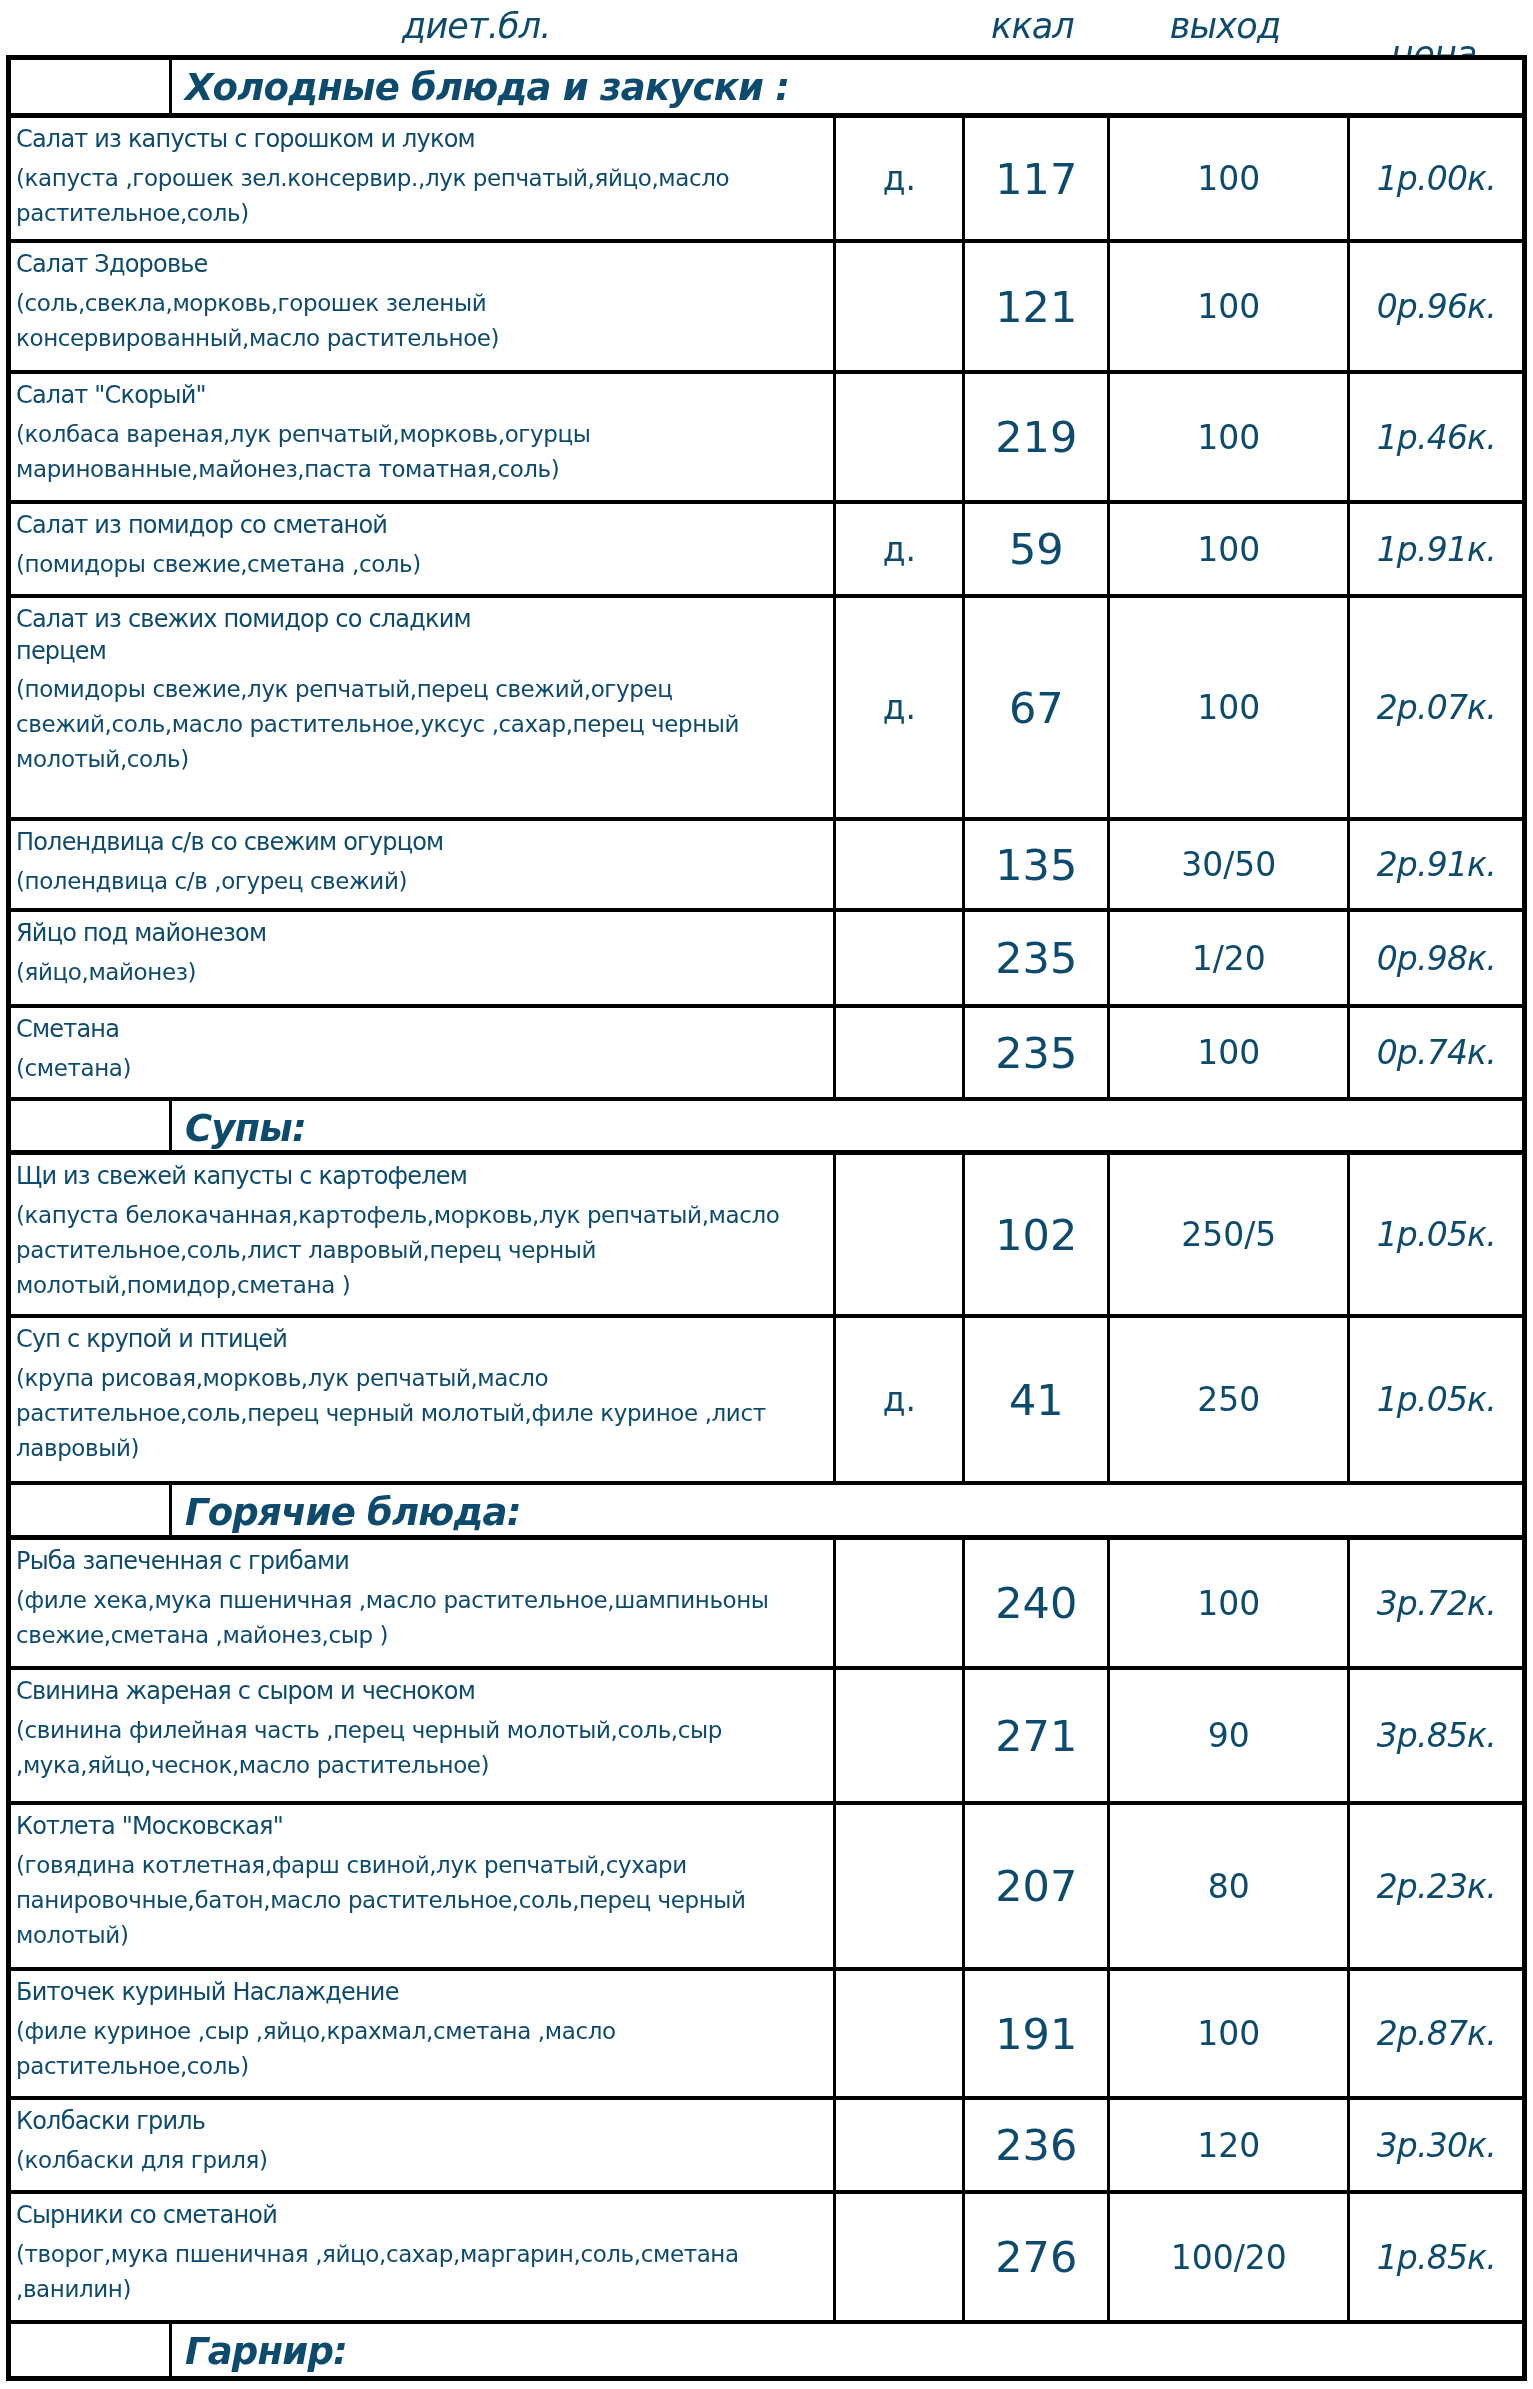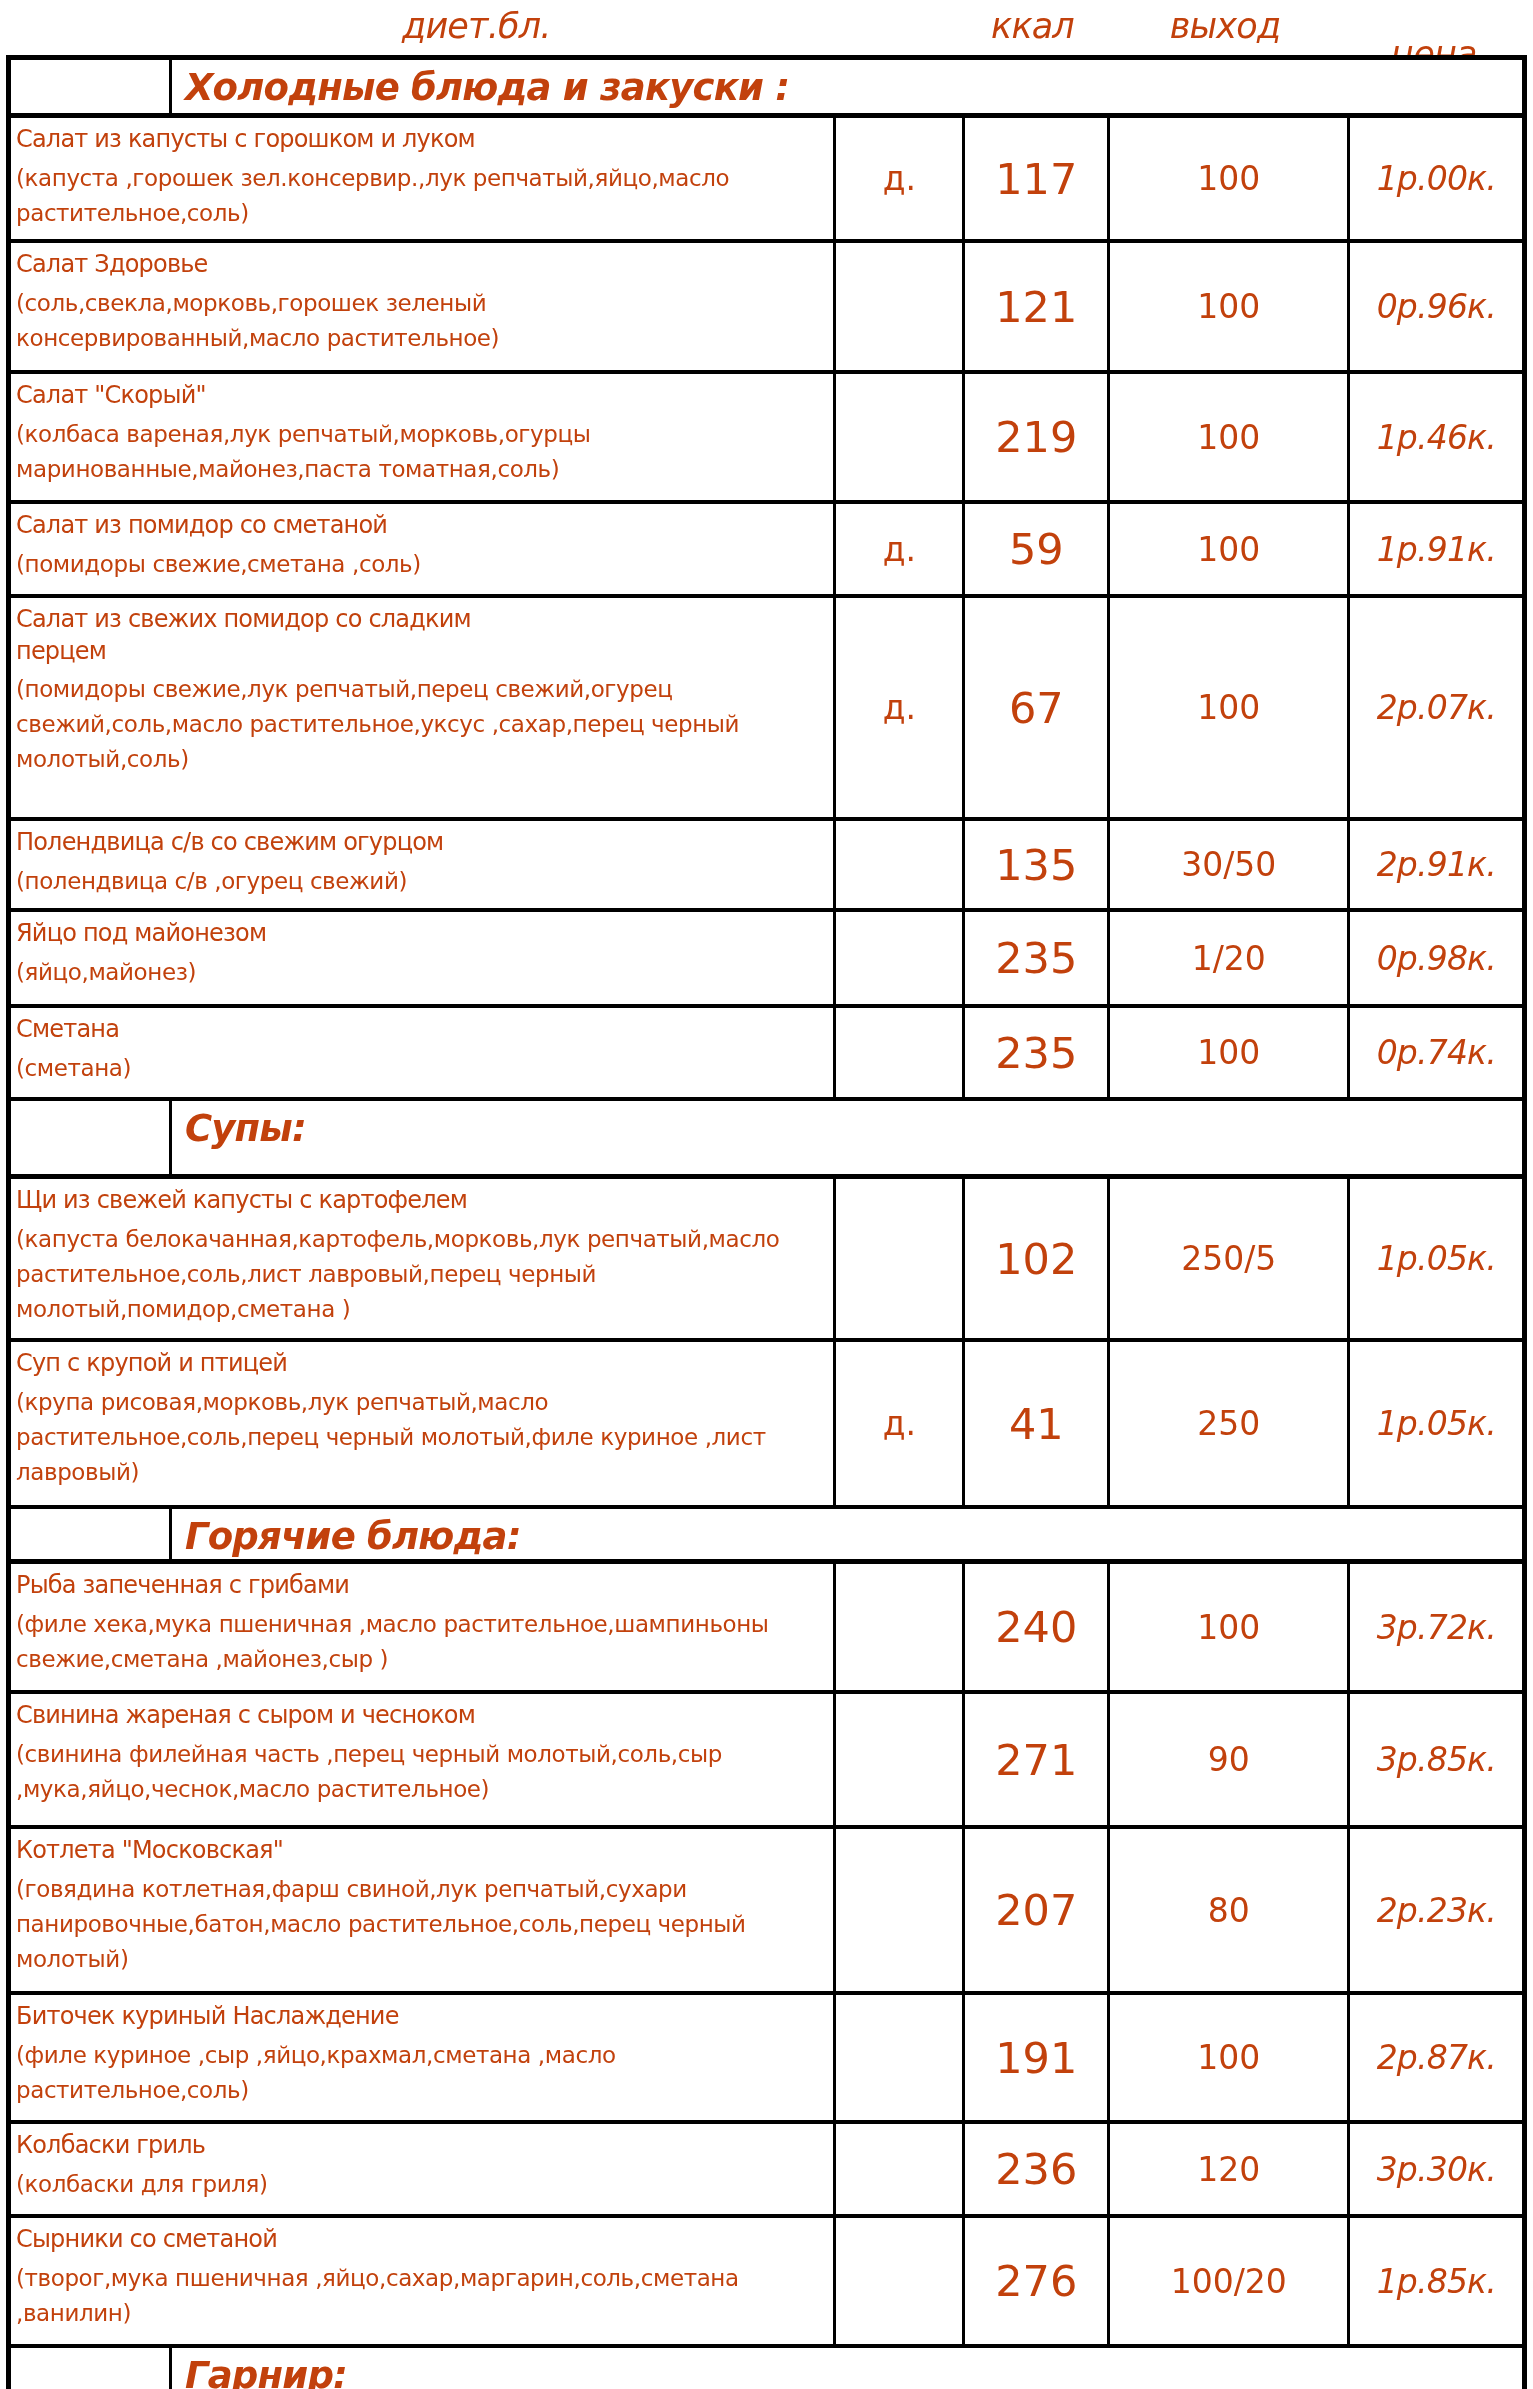--- a/index.html
+++ b/index.html
@@ -1,21 +1,21 @@
 <!DOCTYPE html>
 <html style="font-size:12.6px"><head>
 <meta charset="utf-8">
 <style>
   html, body { margin: 0; padding: 0; background: #ffffff; }
   .page {
     position: relative;
     width: 1533px;
     height: 2389px;
     background: #ffffff;
-    color: #c2410c;
+    color: #0c4a6e;
     font-family: "DejaVu Sans", sans-serif;
     overflow: hidden;
   }
 
   
   .top-header { position: relative; height: 55px; }
   .th-label {
     position: absolute;
     top: 6.3px;
     font-style: italic;
@@ -209,21 +209,21 @@
     <div class="cell cell-name">
       <div class="dish-title">Сметана</div>
       <div class="dish-ingredients">(сметана)</div>
     </div>
     <div class="cell cell-diet"></div>
     <div class="cell cell-kcal">235</div>
     <div class="cell cell-yield">100</div>
     <div class="cell cell-price">0р.74к.</div>
   </div>
 
-  <div class="section-row" style="height: 78px;">
+  <div class="section-row" style="height: 54px;">
     <div class="section-spacer"></div>
     <div class="section-title">Супы:</div>
   </div>
 
   <div class="dish-row" style="height: 163px;">
     <div class="cell cell-name">
       <div class="dish-title">Щи из свежей капусты с картофелем</div>
       <div class="dish-ingredients">(капуста белокачанная,картофель,морковь,лук репчатый,масло
 растительное,соль,лист лавровый,перец черный
 молотый,помидор,сметана )</div>

